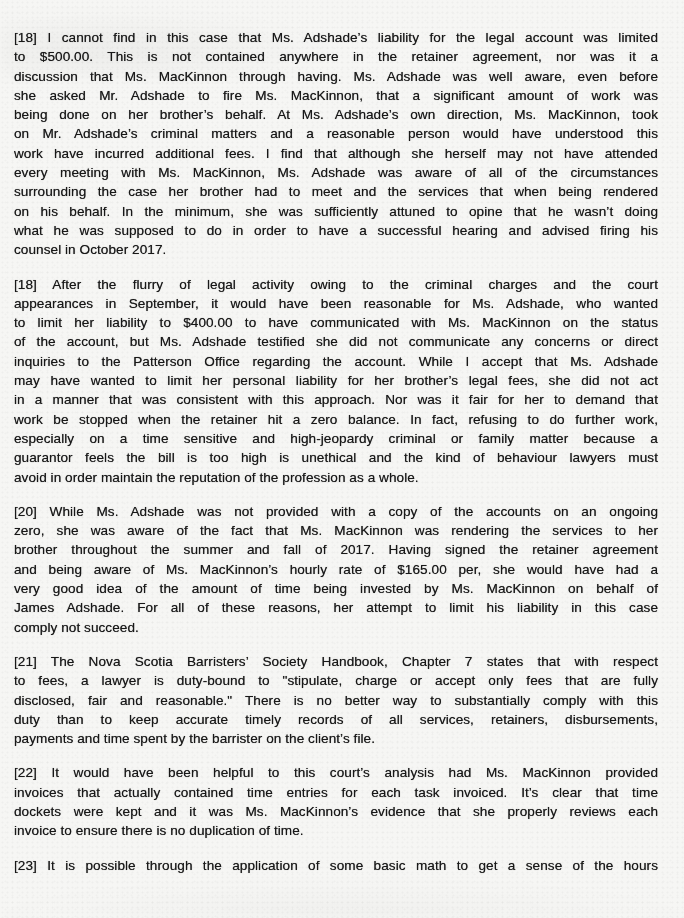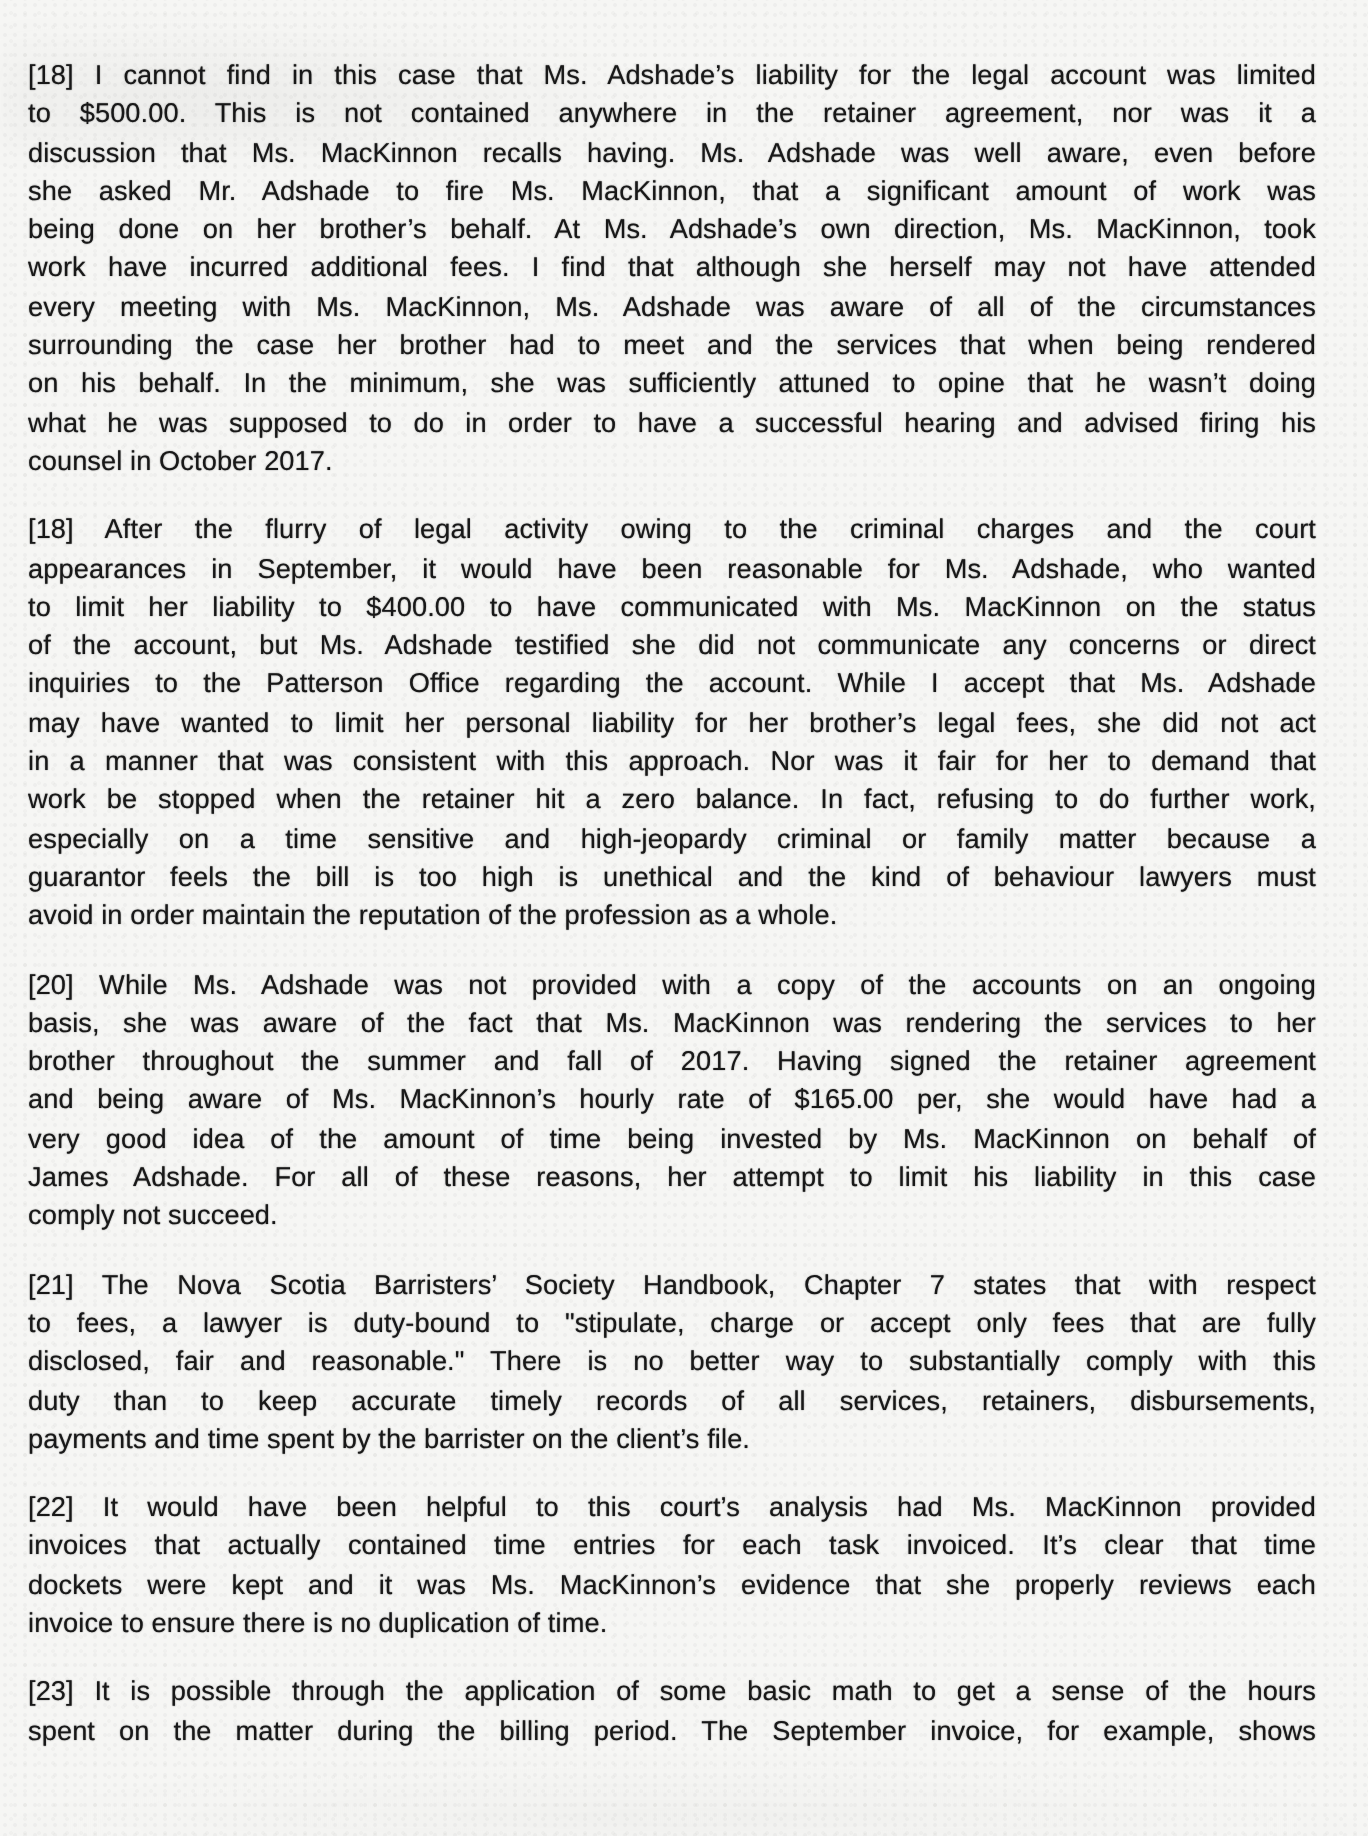--- a/index.html
+++ b/index.html
@@ -69,23 +69,24 @@
 <body>
 
 <div class="scan-smudge smudge-topleft"></div>
 <div class="scan-smudge smudge-bottom"></div>
 
 <main class="page">
   <div id="paragraph-list">
       <p class="para">
         <span class="line">[18] I cannot find in this case that Ms. Adshade’s liability for the legal account was limited</span>
         <span class="line">to $500.00.  This is not contained anywhere in the retainer agreement, nor was it a</span>
-        <span class="line">discussion that Ms. MacKinnon recalls having. Ms. Adshade was well aware, even before</span>
+        <span class="line">discussion that Ms. MacKinnon through having. Ms. Adshade was well aware, even before</span>
         <span class="line">she asked Mr. Adshade to fire Ms. MacKinnon, that a significant amount of work was</span>
         <span class="line">being done on her brother’s behalf. At Ms. Adshade’s own direction, Ms. MacKinnon, took</span>
+        <span class="line">on Mr. Adshade’s criminal matters and a reasonable person would have understood this</span>
         <span class="line">work have incurred additional fees. I find that although she herself may not have attended</span>
         <span class="line">every meeting with Ms. MacKinnon, Ms. Adshade was aware of all of the circumstances</span>
         <span class="line">surrounding the case her brother had to meet and the services that when being rendered</span>
         <span class="line">on his behalf. In the minimum, she was sufficiently attuned to opine that he wasn’t doing</span>
         <span class="line">what he was supposed to do in order to have a successful hearing and advised firing his</span>
         <span class="line last">counsel in October 2017.</span>
       </p>
       <p class="para">
         <span class="line">[18] After the flurry of legal activity owing to the criminal charges and the court</span>
         <span class="line">appearances in September, it would have been reasonable for Ms. Adshade, who wanted</span>
@@ -94,21 +95,21 @@
         <span class="line">inquiries to the Patterson Office regarding the account. While I accept that Ms. Adshade</span>
         <span class="line">may have wanted to limit her personal liability for her brother’s legal fees, she did not act</span>
         <span class="line">in a manner that was consistent with this approach. Nor was it fair for her to demand that</span>
         <span class="line">work be stopped when the retainer hit a zero balance. In fact, refusing to do further work,</span>
         <span class="line">especially on a time sensitive and high-jeopardy criminal or family matter because a</span>
         <span class="line">guarantor feels the bill is too high is unethical and the kind of behaviour lawyers must</span>
         <span class="line last">avoid in order maintain the reputation of the profession as a whole.</span>
       </p>
       <p class="para">
         <span class="line">[20] While Ms. Adshade was not provided with a copy of the accounts on an ongoing</span>
-        <span class="line">basis, she was aware of the fact that Ms. MacKinnon was rendering the services to her</span>
+        <span class="line">zero, she was aware of the fact that Ms. MacKinnon was rendering the services to her</span>
         <span class="line">brother throughout the summer and fall of 2017. Having signed the retainer agreement</span>
         <span class="line">and being aware of Ms. MacKinnon’s hourly rate of $165.00 per, she would have had a</span>
         <span class="line">very good idea of the amount of time being invested by Ms. MacKinnon on behalf of</span>
         <span class="line">James Adshade. For all of these reasons, her attempt to limit his liability in this case</span>
         <span class="line last">comply not succeed.</span>
       </p>
       <p class="para">
         <span class="line">[21] The Nova Scotia Barristers’ Society Handbook, Chapter 7 states that with respect</span>
         <span class="line">to fees, a lawyer is duty-bound to "stipulate, charge or accept only fees that are fully</span>
         <span class="line">disclosed, fair and reasonable."  There is no better way to substantially comply with this</span>
@@ -116,16 +117,15 @@
         <span class="line last">payments and time spent by the barrister on the client’s file.</span>
       </p>
       <p class="para">
         <span class="line">[22] It would have been helpful to this court’s analysis had Ms. MacKinnon provided</span>
         <span class="line">invoices that actually contained time entries for each task invoiced. It’s clear that time</span>
         <span class="line">dockets were kept and it was Ms. MacKinnon’s evidence that she properly reviews each</span>
         <span class="line last">invoice to ensure there is no duplication of time.</span>
       </p>
       <p class="para">
         <span class="line">[23] It is possible through the application of some basic math to get a sense of the hours</span>
-        <span class="line">spent on the matter during the billing period. The September invoice, for example, shows</span>
       </p>
     </div>
 </main>
 
 </body></html>

